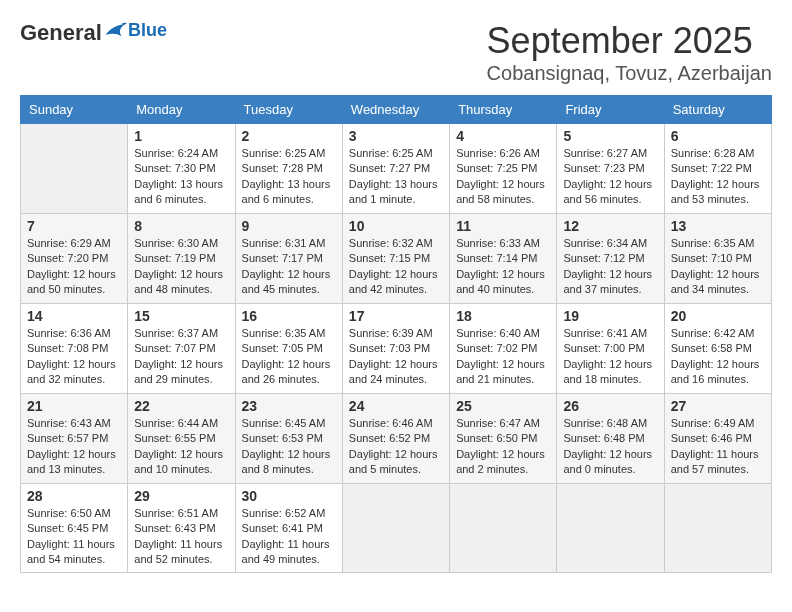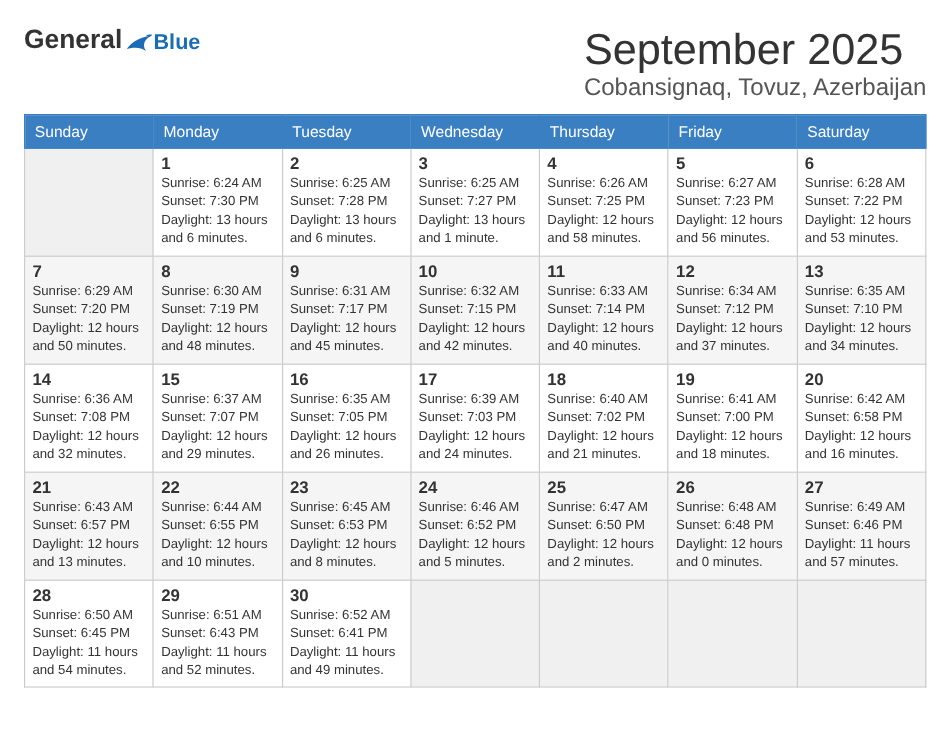--- a/index.html
+++ b/index.html
@@ -16,21 +16,21 @@
       align-items: flex-start;
       margin-bottom: 10px;
     }
     .logo {
       display: flex;
       flex-direction: column;
       align-items: flex-start;
     }
     .logo-text {
       display: flex;
-      align-items: flex-end;
+      align-items: flex-start;
     }
     .logo-general {
       font-size: 22px;
       font-weight: bold;
       color: #333;
     }
     .logo-blue {
       font-size: 18px;
       font-weight: bold;
       color: #1a6db5;

